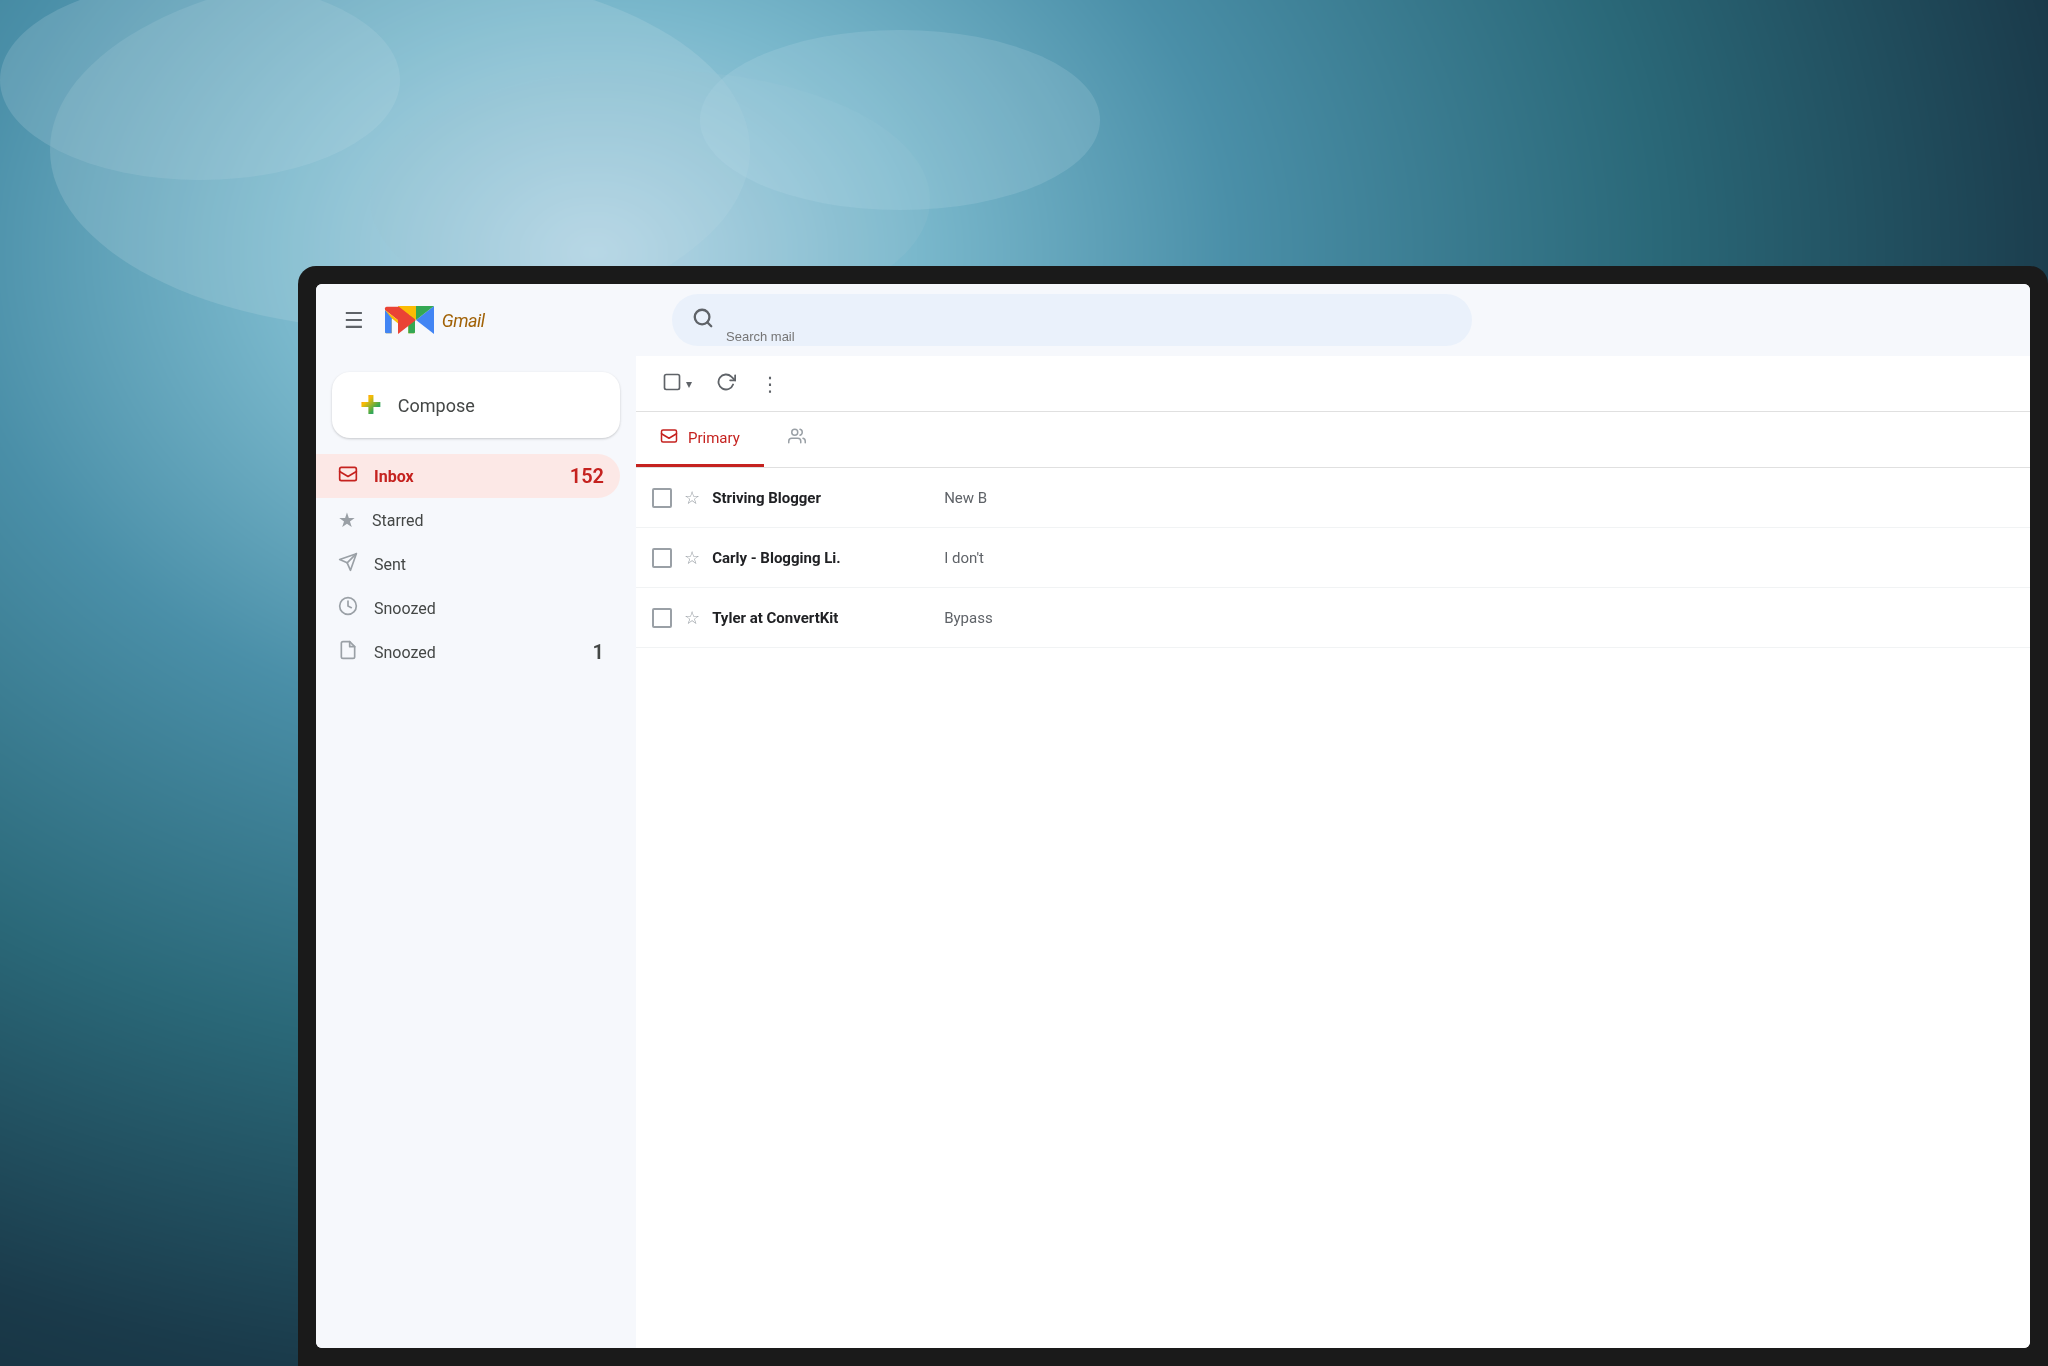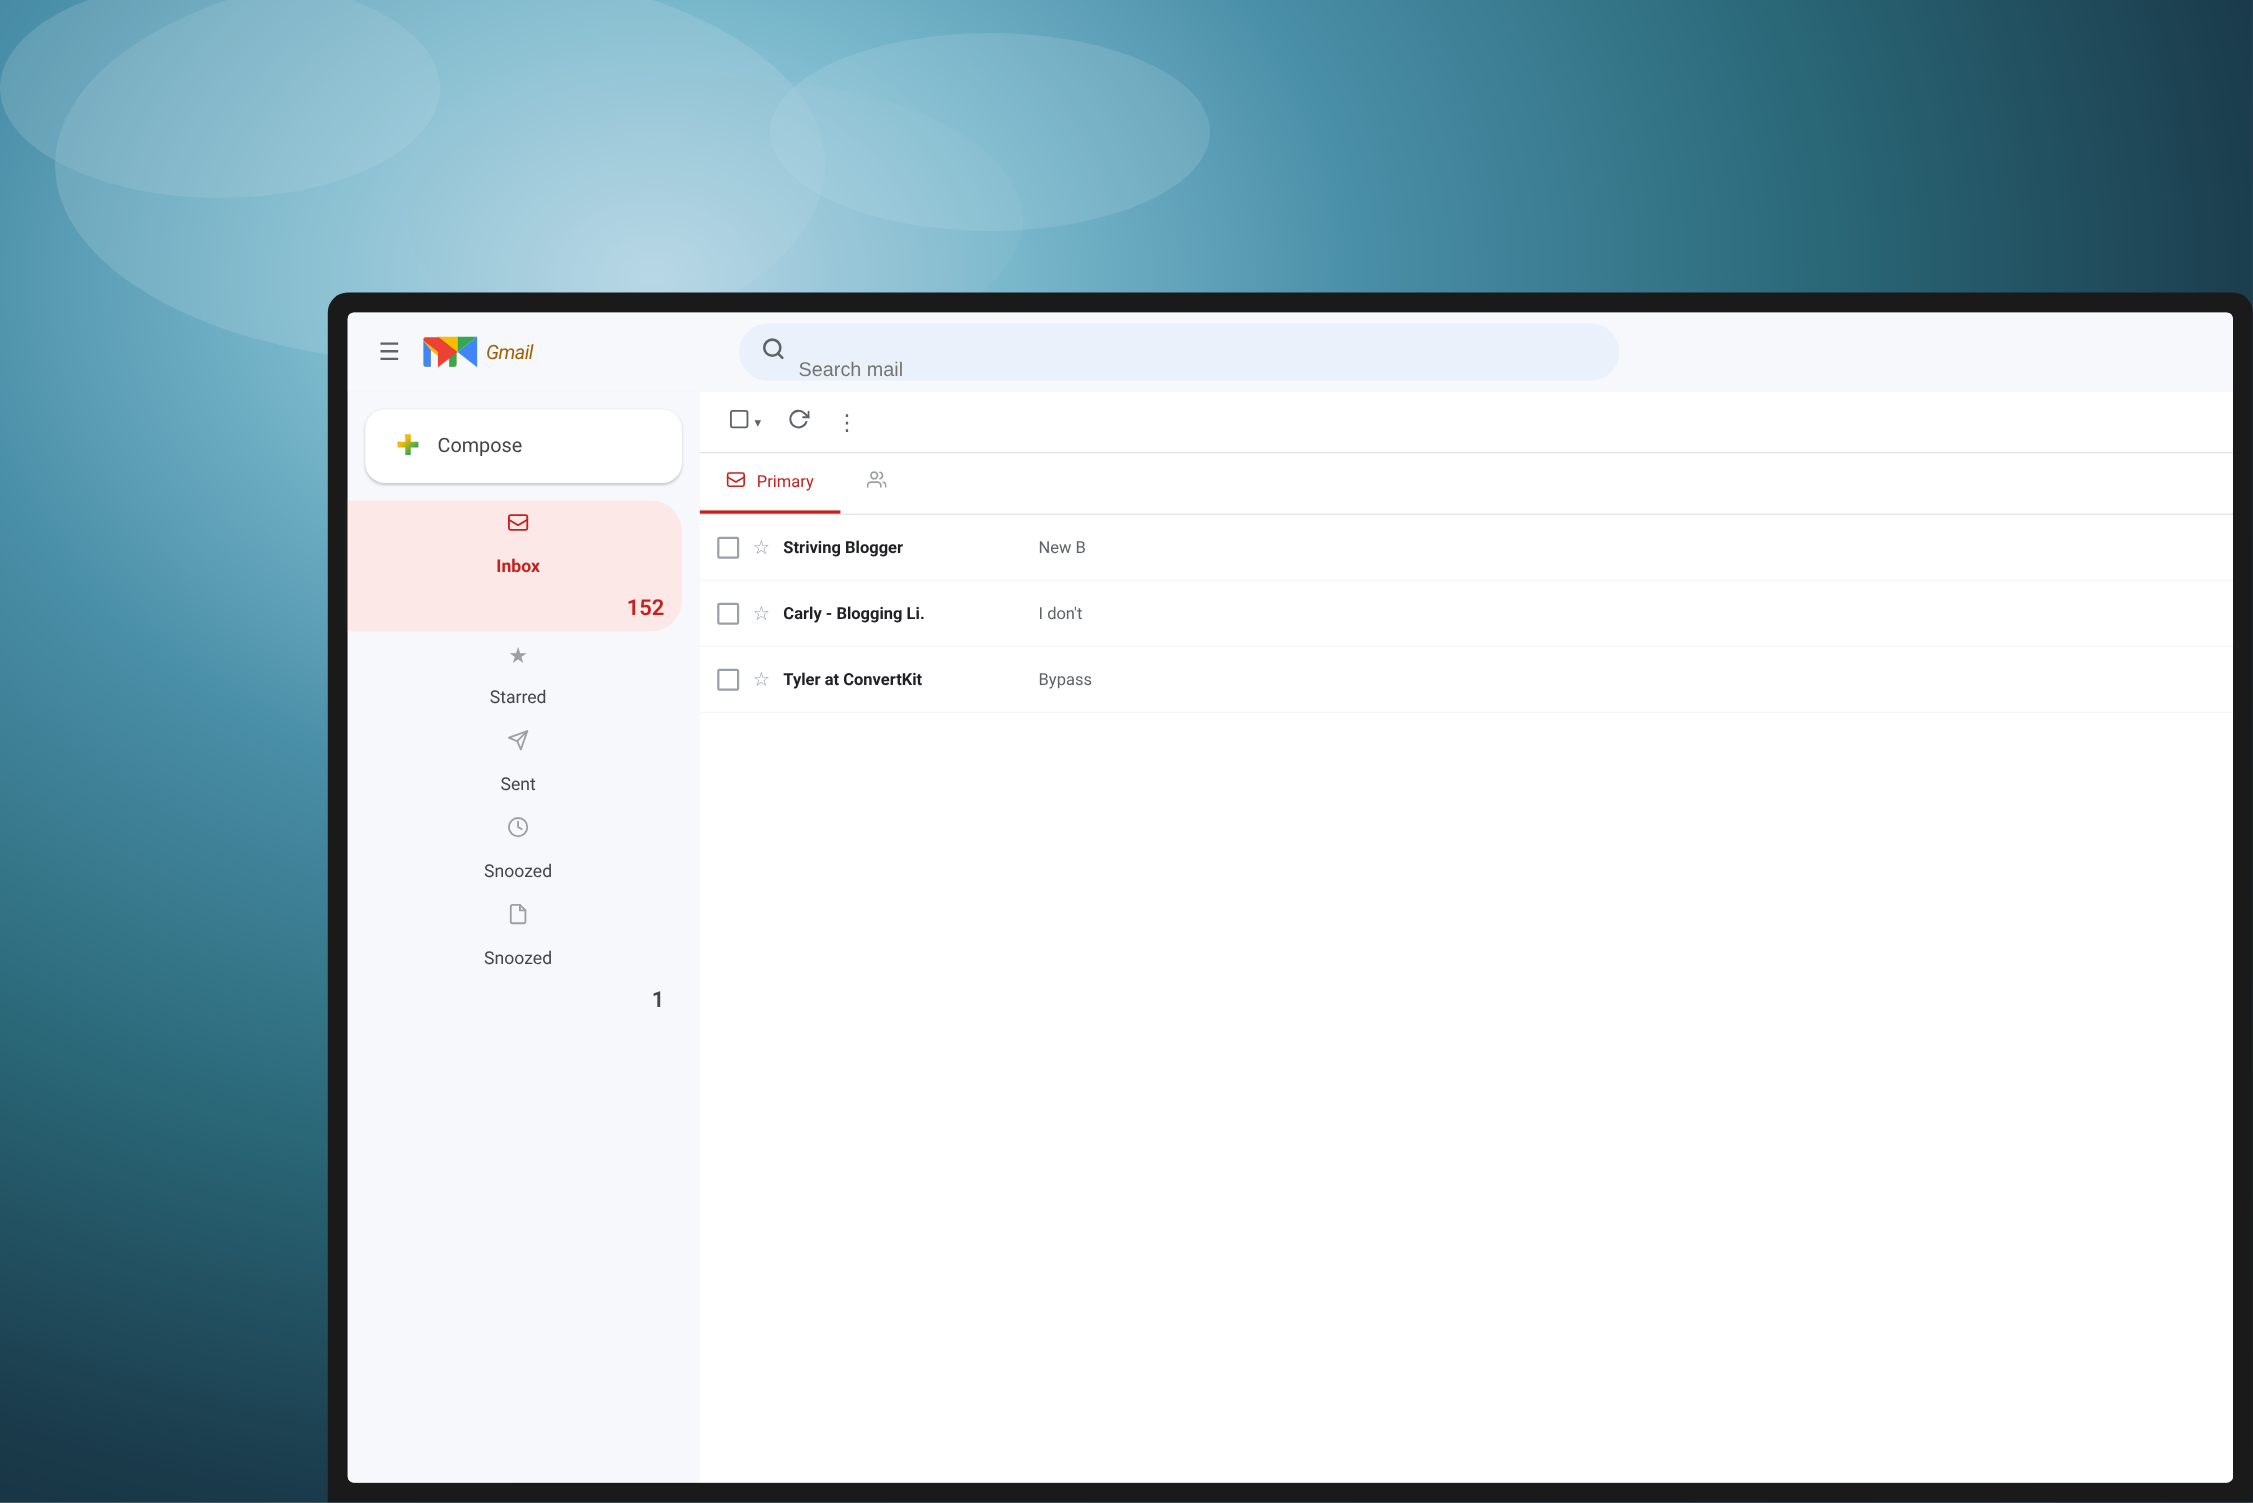--- a/index.html
+++ b/index.html
@@ -86,21 +86,21 @@
       display: flex;
       align-items: center;
       padding: 0 20px;
       height: 52px;
       gap: 12px;
     }
 
     .search-input {
       border: none;
       background: transparent;
-      font-size: 18px;
+      font-size: 13px;
       color: #5f6368;
       outline: none;
       width: 100%;
       margin-top: 32px;
     }
 
     
     .main-content {
       display: flex;
       flex: 1;
@@ -141,21 +141,20 @@
     .nav-item {
       display: flex;
       align-items: center;
       gap: 16px;
       padding: 10px 16px 10px 22px;
       cursor: pointer;
       border-radius: 0 28px 28px 0;
       margin-right: 16px;
       font-size: 16px;
       color: #444746;
-      flex-direction: column;
     }
 
     .nav-item.active {
       background: #fce8e6;
       font-weight: 700;
       color: #c5221f;
     }
 
     .nav-item .badge {
       margin-left: auto;

